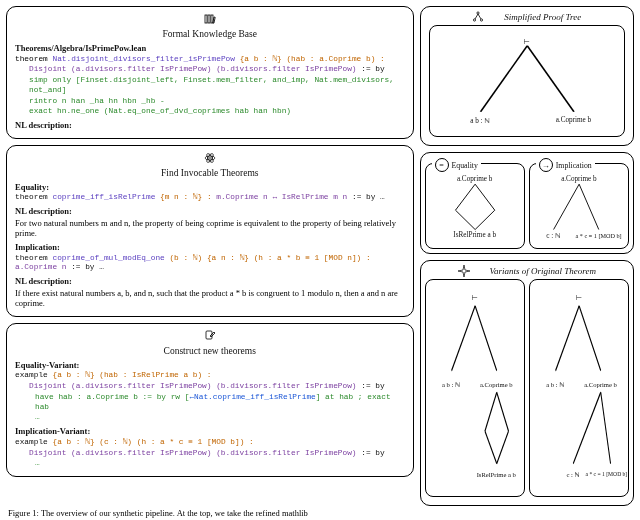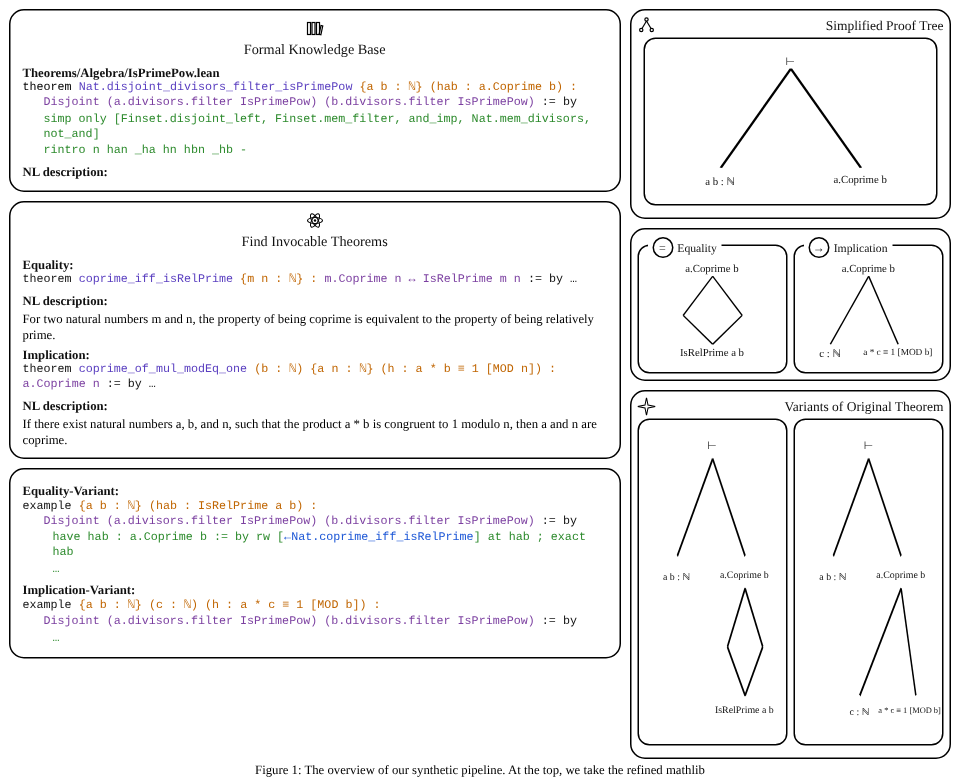--- a/index.html
+++ b/index.html
@@ -51,22 +51,22 @@
   .sect { font-weight: bold; margin-top: 3px; }
   .subhead { font-weight: bold; }
 
   
   .tree-box {
     border: 1px solid #000;
     border-radius: 10px;
     padding: 4px 4px 4px 4px;
   }
   .tree-title {
-    display: flex; align-items: center; justify-content: space-between; gap: 20px;
-    font-size: 9px; margin-bottom: 2px;
+    display: flex; align-items: center; justify-content: center; gap: 20px;
+    font-size: 9px; margin-bottom: 2px; font-style: italic;
   }
   .rowflx { display: flex; gap: 4px; }
   .subtree {
     border: 1px solid #000;
     border-radius: 8px;
     flex: 1;
     position: relative;
     height: 86px;
   }
   .subtree-tall { height: 120px; }
@@ -89,21 +89,21 @@
     padding: 0 3px;
     font-size: 7.8px;
     display: flex; align-items: center; gap: 3px;
   }
   .caption {
     position: absolute;
     bottom: 2px;
     left: 8px; right: 8px;
     font-size: 8.5px;
     color: #000;
-    text-align: center;
+    text-align: left;
   }
   svg { display: block; }
 </style>
 </head>
 <body>
 
 <div class="cols">
 
   <div class="left">
 
@@ -126,20 +126,21 @@
         <span class="thmName">Nat.disjoint_divisors_filter_isPrimePow</span>
         <span> </span>
         <span class="args">{a b : ℕ} (hab : a.Coprime b) :</span>
       </div>
       <div class="line mono" style="padding-left:14px">
         <span class="type">Disjoint (a.divisors.filter IsPrimePow) (b.divisors.filter IsPrimePow)</span>
         <span> </span><span>:= by</span>
       </div>
       <div class="line mono body" style="padding-left:14px">simp only [Finset.disjoint_left, Finset.mem_filter, and_imp, Nat.mem_divisors, not_and]</div>
       <div class="line mono body" style="padding-left:14px">rintro n han _ha hn hbn _hb -</div>
+      <div class="line mono body" style="padding-left:14px">exact hn.ne_one (Nat.eq_one_of_dvd_coprimes hab han hbn)</div>
       <div class="line sect">NL description:</div>
     </div>
 
     <div class="panel">
       <div class="panel-title">
         <span class="icon">
           <svg viewBox="0 0 12 12" width="12" height="12">
               <ellipse cx="6" cy="6" rx="5" ry="2" fill="none" stroke="#000" stroke-width="0.7"></ellipse>
               <ellipse cx="6" cy="6" rx="5" ry="2" fill="none" stroke="#000" stroke-width="0.7" transform="rotate(60 6 6)"></ellipse>
               <ellipse cx="6" cy="6" rx="5" ry="2" fill="none" stroke="#000" stroke-width="0.7" transform="rotate(-60 6 6)"></ellipse>
@@ -172,20 +173,29 @@
         <span> </span>
         <span class="type">a.Coprime n</span>
         <span> </span>
         <span>:= by …</span>
       </div>
       <div class="line sect">NL description:</div>
       <div class="line desc">If there exist natural numbers a, b, and n, such that the product a * b is congruent to 1 modulo n, then a and n are coprime.</div>
     </div>
 
     <div class="panel">
+      <div class="panel-title">
+        <span class="icon">
+          <svg viewBox="0 0 12 12" width="12" height="12">
+              <rect x="2" y="1" width="6" height="8" fill="none" stroke="#000" stroke-width="0.8" rx="1"></rect>
+              <path d="M6 6 L10 2 L11 3 L7 7 Z" fill="none" stroke="#000" stroke-width="0.8"></path>
+            </svg>
+        </span>
+        <span>Construct new theorems</span>
+      </div>
       <div class="line sect">Equality-Variant:</div>
       <div class="line mono">
         <span>example</span>
         <span> </span>
         <span class="args">{a b : ℕ} (hab : IsRelPrime a b) :</span>
       </div>
       <div class="line mono" style="padding-left:14px">
         <span class="type">Disjoint (a.divisors.filter IsPrimePow) (b.divisors.filter IsPrimePow)</span>
         <span> </span><span>:= by</span>
       </div>

